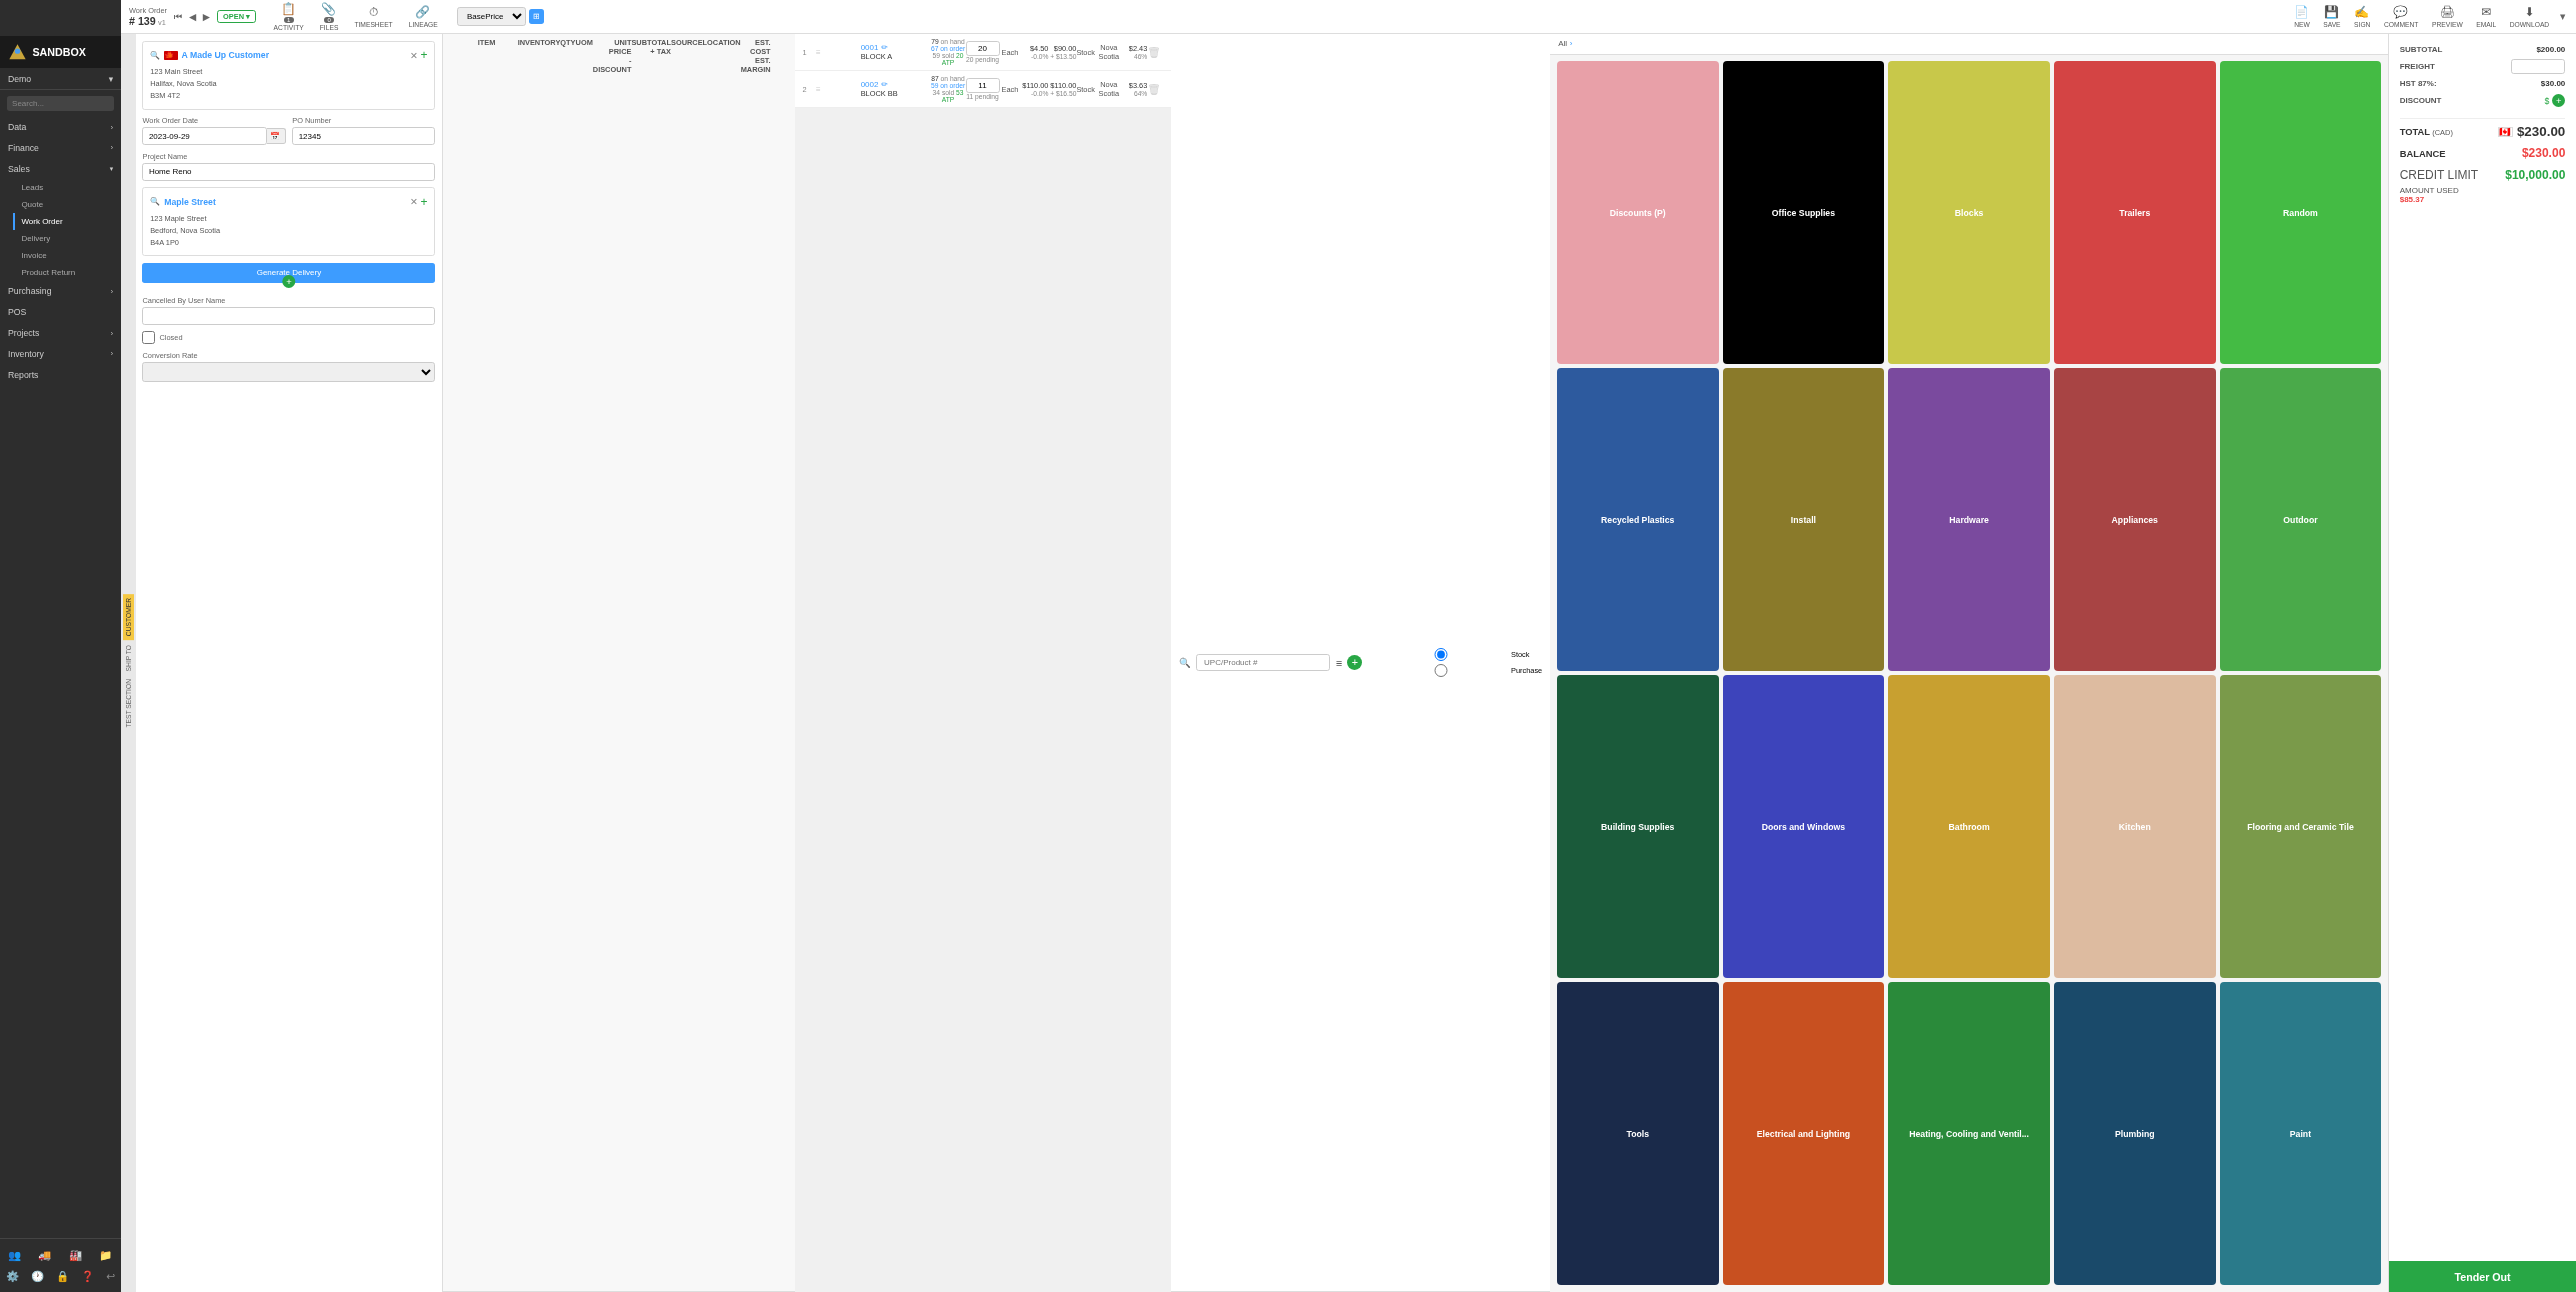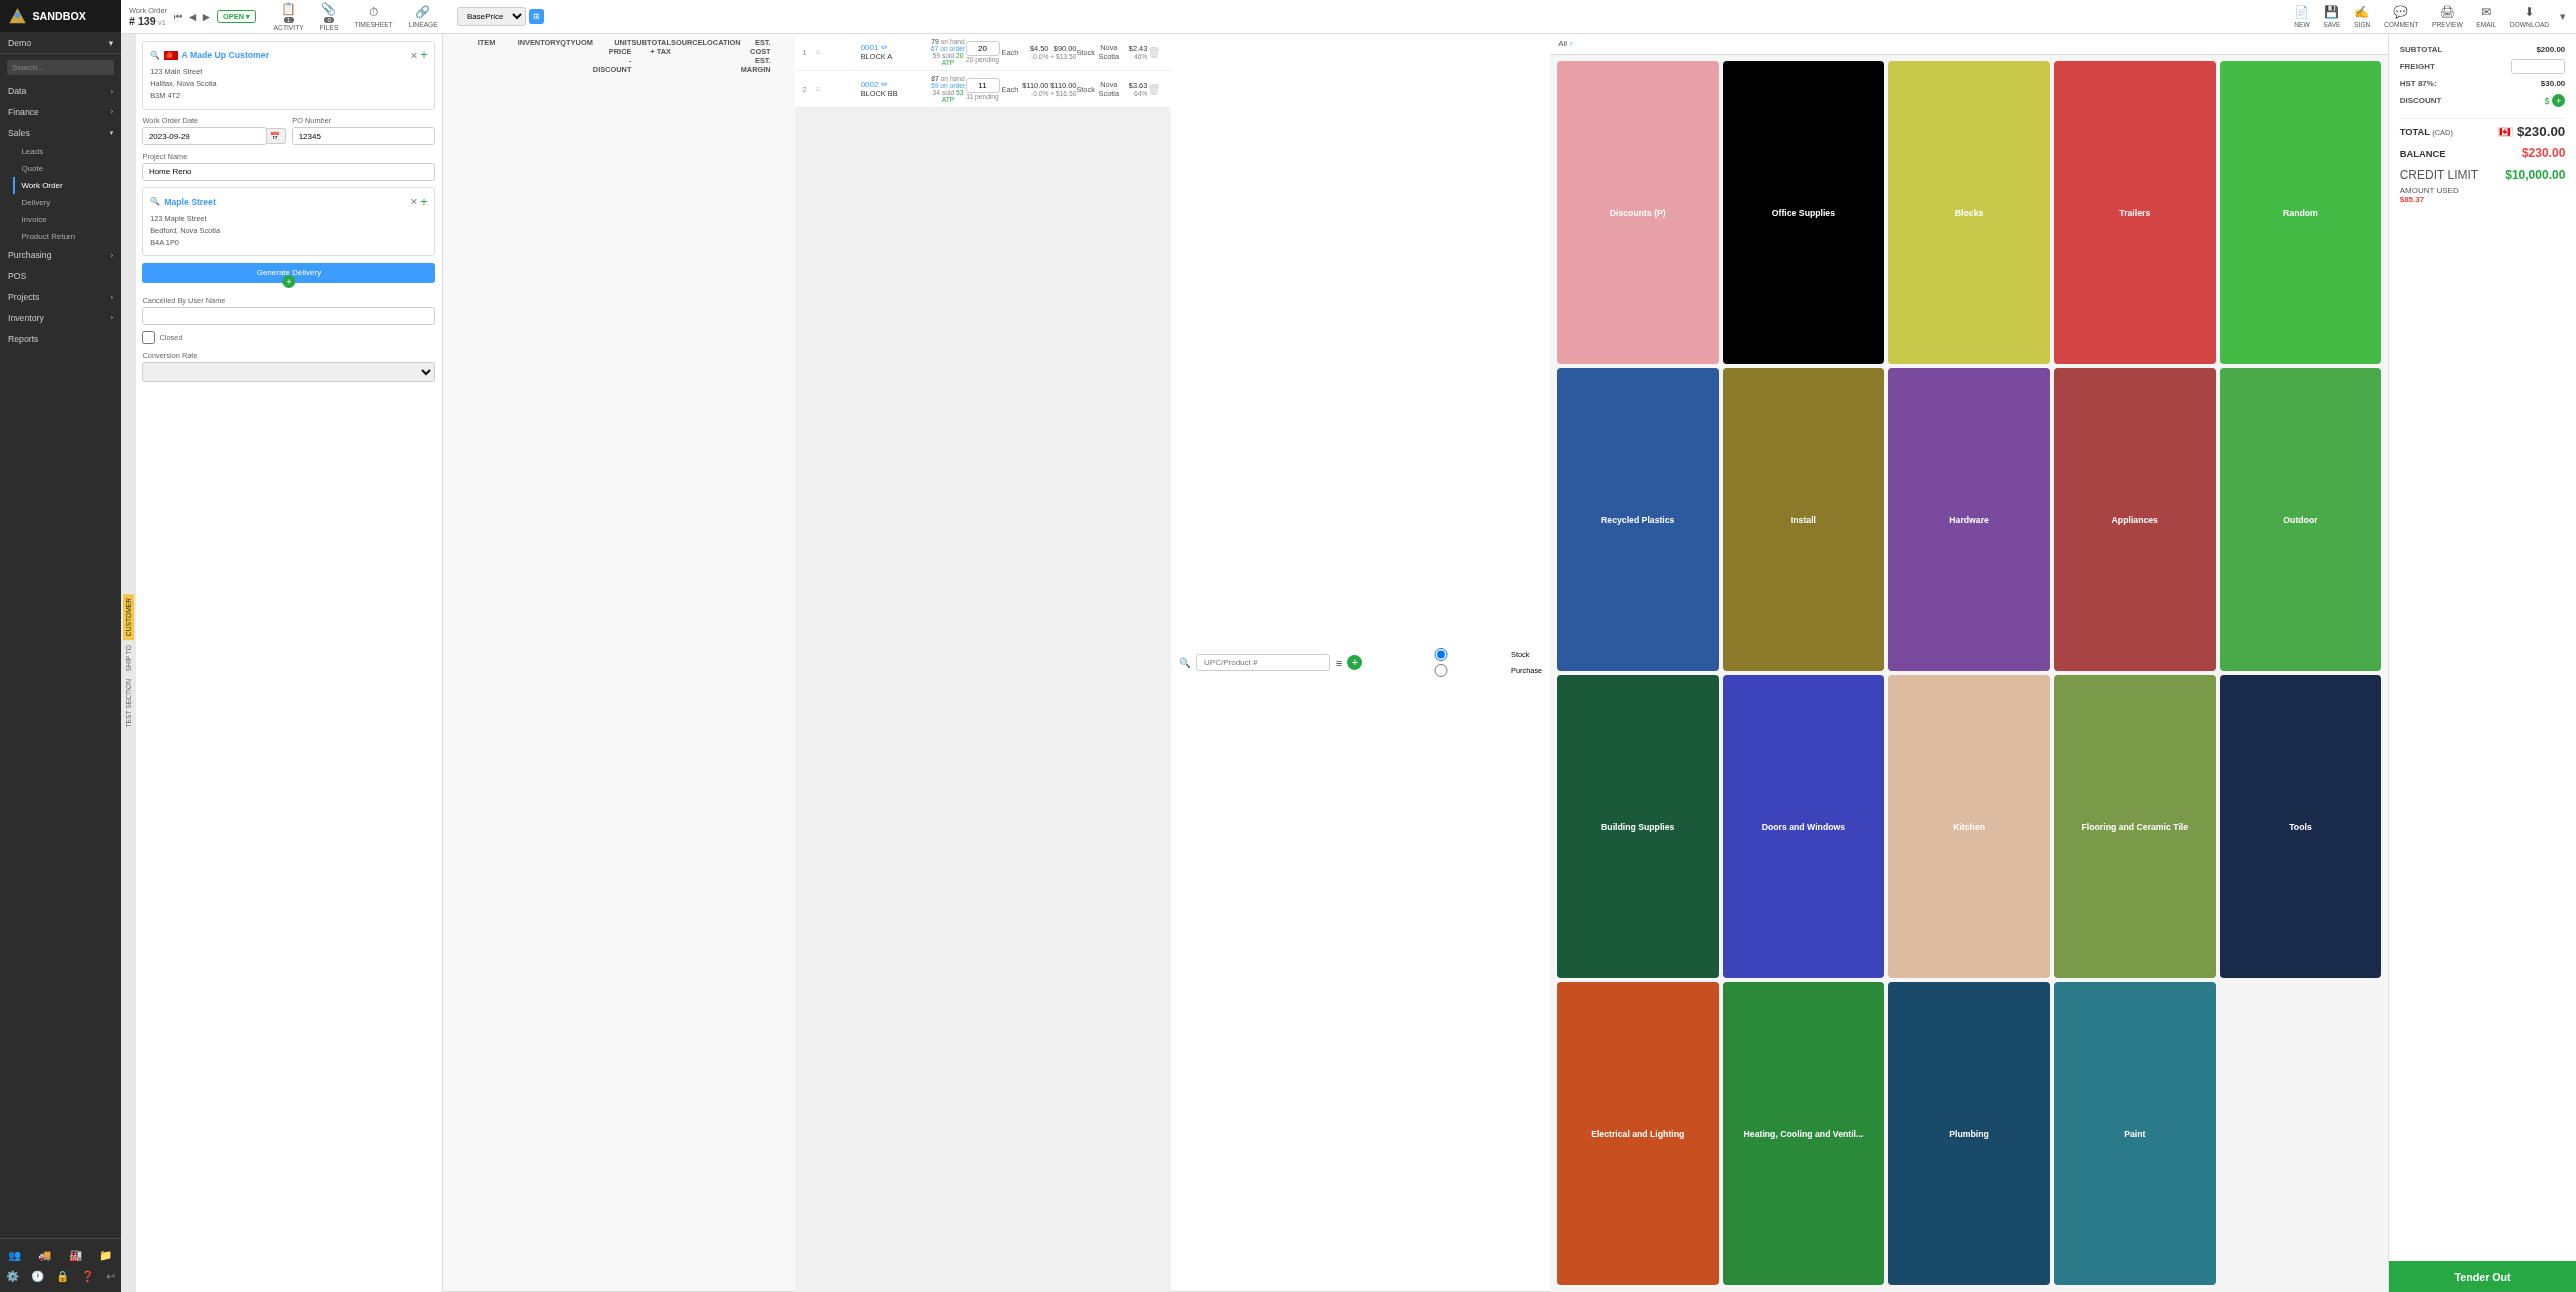--- a/index.html
+++ b/index.html
@@ -1,20 +1,20 @@
 <!DOCTYPE html>
 <html style="font-size:10.7px"><head>
   <meta charset="utf-8">
   <style>
     * { box-sizing: border-box; margin: 0; padding: 0; }
     body { font-family: Arial, sans-serif; font-size: 8px; background: #f0f0f0; display: flex; height: 100vh; overflow: hidden; }
 
     
     #sidebar { width: 121px; background: #2d2d2d; color: #ccc; display: flex; flex-direction: column; flex-shrink: 0; }
-    #sidebar .logo { background: #1a1a1a; padding: 6.7px 8px; display: flex; align-items: center; gap: 5.4px; }
+    #sidebar .logo { background: #1a1a1a; padding: 6.7px 8px; display: flex; align-items: center; gap: 5.4px; margin-top: 36px; }
     #sidebar .logo-text { color: white; font-weight: bold; font-size: 10.7px; }
     #sidebar .demo-section { padding: 5.4px 8px; border-bottom: 0.7px solid #444; display: flex; align-items: center; justify-content: space-between; cursor: pointer; }
     #sidebar .demo-section span { color: #ccc; font-size: 8.7px; }
     #sidebar .search-box { padding: 5.4px 6.7px; }
     #sidebar .search-box input { width: 100%; background: #444; border: none; border-radius: 2.7px; padding: 3.4px 5.4px; color: #ccc; font-size: 8px; }
     #sidebar .search-box input::placeholder { color: #888; }
     .nav-item { display: flex; align-items: center; justify-content: space-between; padding: 5.4px 8px; cursor: pointer; color: #ccc; }
     .nav-item .nav-label { font-size: 8.7px; }
     .nav-item .chevron { font-size: 6.7px; }
     .nav-sub { padding-left: 13.4px; }
@@ -532,20 +532,21 @@
             <div class="cat-tile" style="background: rgb(200, 200, 74);">Blocks</div>
             <div class="cat-tile" style="background: rgb(212, 68, 68);">Trailers</div>
             <div class="cat-tile" style="background: rgb(68, 187, 68);">Random</div>
             <div class="cat-tile" style="background: rgb(45, 90, 158);">Recycled Plastics</div>
             <div class="cat-tile" style="background: rgb(138, 122, 42);">Install</div>
             <div class="cat-tile" style="background: rgb(122, 74, 158);">Hardware</div>
             <div class="cat-tile" style="background: rgb(168, 68, 68);">Appliances</div>
             <div class="cat-tile" style="background: rgb(74, 170, 74);">Outdoor</div>
             <div class="cat-tile" style="background: rgb(26, 90, 58);">Building Supplies</div>
             <div class="cat-tile" style="background: rgb(61, 68, 187);">Doors and Windows</div>
+            <div class="cat-tile" style="background: rgb(200, 160, 48);">Bathroom</div>
             <div class="cat-tile" style="background: rgb(221, 187, 160);">Kitchen</div>
             <div class="cat-tile" style="background: rgb(122, 154, 74);">Flooring and Ceramic Tile</div>
             <div class="cat-tile" style="background: rgb(26, 42, 74);">Tools</div>
             <div class="cat-tile" style="background: rgb(200, 80, 32);">Electrical and Lighting</div>
             <div class="cat-tile" style="background: rgb(42, 138, 58);">Heating, Cooling and Ventil...</div>
             <div class="cat-tile" style="background: rgb(26, 74, 106);">Plumbing</div>
             <div class="cat-tile" style="background: rgb(42, 122, 138);">Paint</div>
           </div>
       </div>
 

